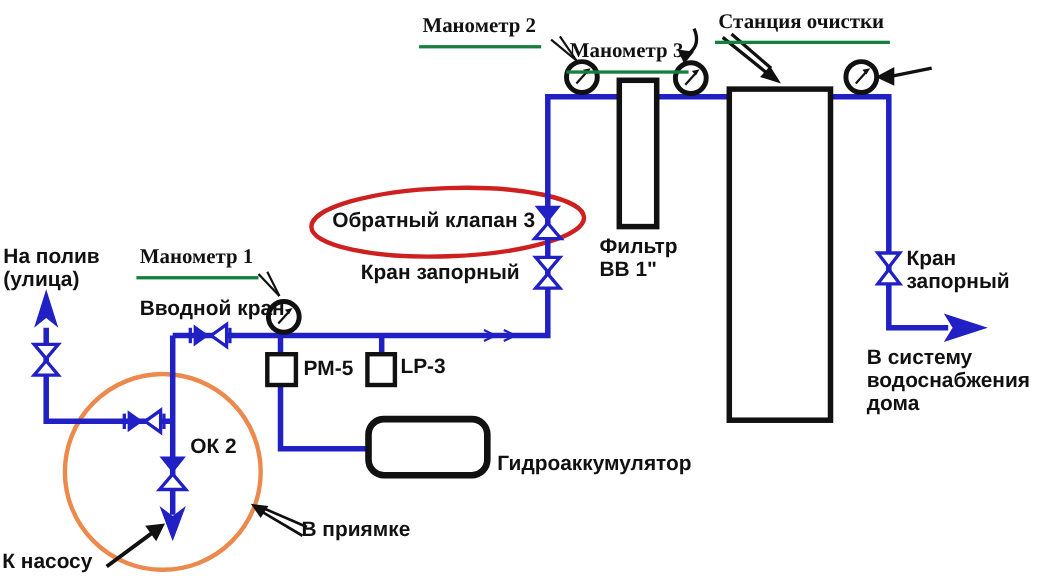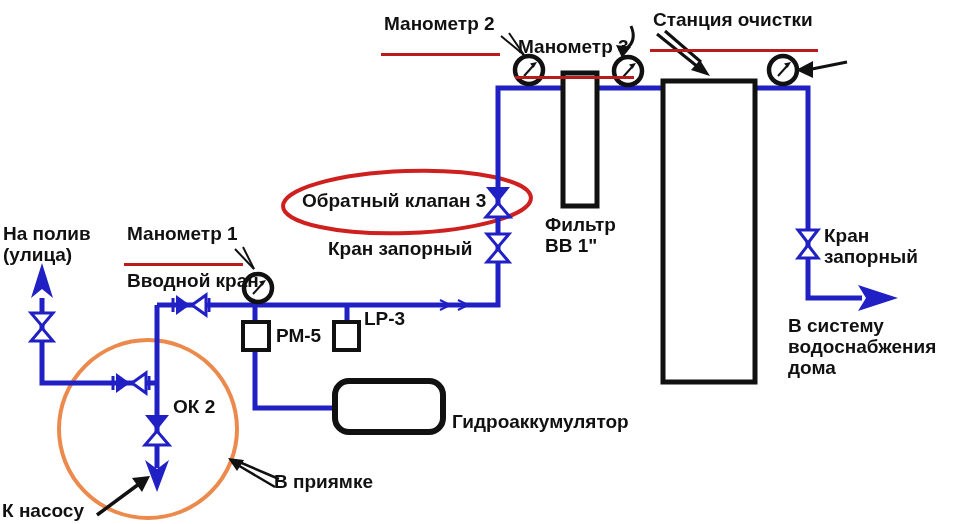--- a/index.html
+++ b/index.html
@@ -11,21 +11,21 @@
     font-family:"Liberation Sans", sans-serif;
   }
   .stage svg{position:absolute;left:0;top:0;}
   .lbl{
     position:absolute;
     font:bold 19px/21px "Liberation Sans", sans-serif;
     color:#111111;
     white-space:nowrap;
   }
   .lbl span{display:block;}
-  .ul{border-bottom:3px solid #b91c1c;padding:0 5px 19px 3px;}
+  .ul{border-bottom:3px solid #15803d;padding:0 5px 7px 3px;font-family:Liberation Serif, serif;}
   .center{text-align:left;}
 </style>
 </head>
 <body>
 
 <div class="stage">
 
 <svg width="965" height="524" viewBox="0 0 965 524">
 
   <circle cx="148" cy="429" r="89" fill="none" stroke="#ec8a4d" stroke-width="4"></circle>
@@ -145,21 +145,21 @@
     <span>Фильтр</span>
     <span>ВВ 1"</span>
   </div>
 
   <div class="lbl" style="left:3px;top:223px;">
     <span>На полив</span>
     <span>(улица)</span>
   </div>
 
   <div class="lbl" style="left:276px;top:325px;">РМ-5</div>
-  <div class="lbl" style="left:364px;top:308px;">LP-3</div>
+  <div class="lbl" style="left:364px;top:323px;">LP-3</div>
   <div class="lbl" style="left:452px;top:411px;">Гидроаккумулятор</div>
   <div class="lbl" style="left:173px;top:396px;">ОК 2</div>
   <div class="lbl" style="left:274px;top:471px;">В приямке</div>
   <div class="lbl" style="left:2px;top:500px;">К насосу</div>
 
   <div class="lbl" style="left:788px;top:315px;">
     <span>В систему</span>
     <span>водоснабжения</span>
     <span>дома</span>
   </div>

